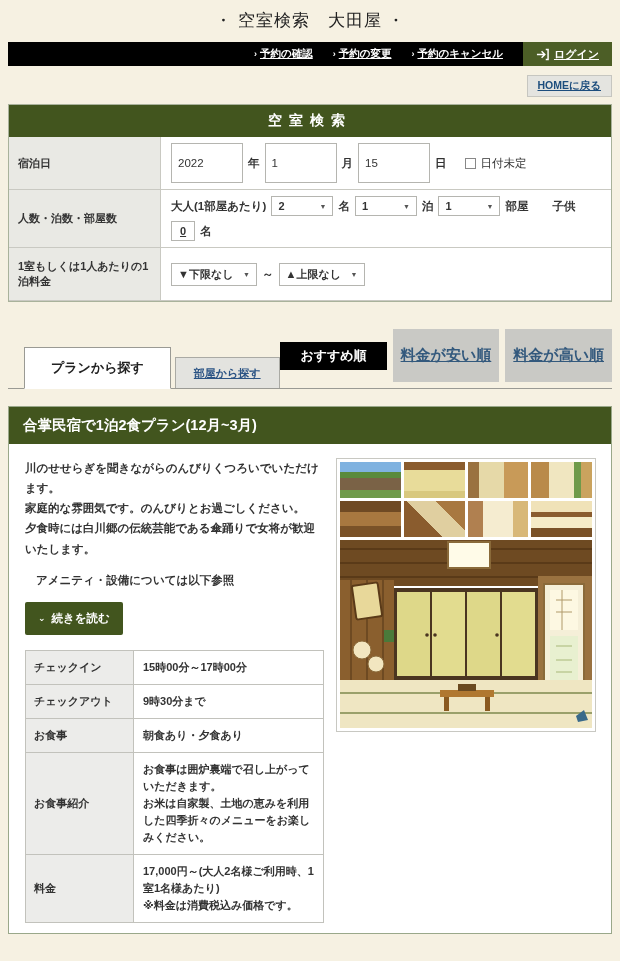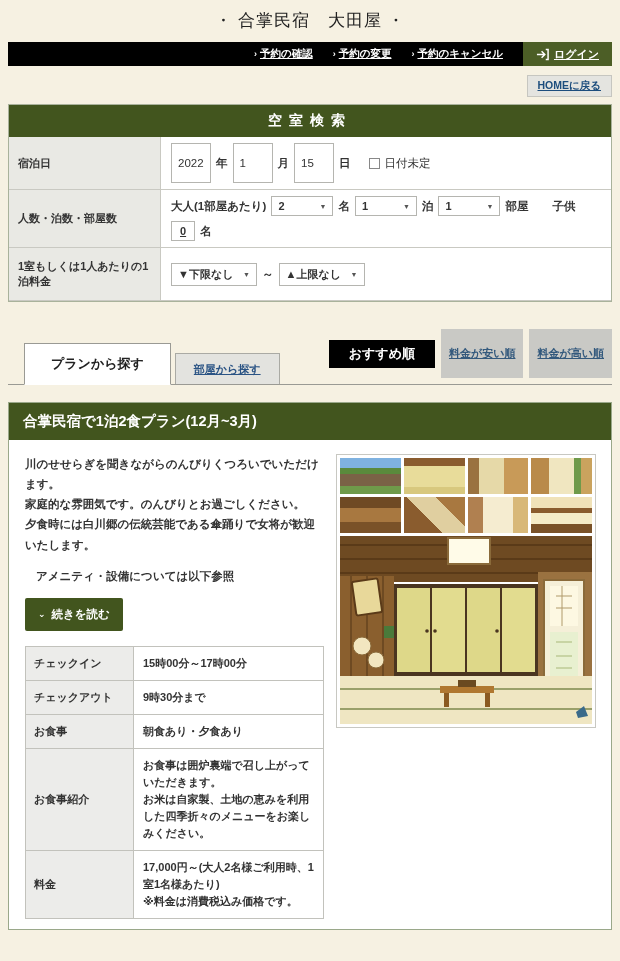--- a/index.html
+++ b/index.html
@@ -29,42 +29,42 @@
 
   
   .search-panel { border:1px solid #a9b29b; background:#fff; }
   .search-header { background:#42551e; color:#fff; font-size:14px; font-weight:bold;
     text-align:center; letter-spacing:7px; padding:7px 16px; }
   .form-row { display:flex; border-bottom:1px solid #c9c9c2; }
   .form-label { width:152px; min-width:152px; background:#e9e9e4; font-size:11px; font-weight:bold;
     padding:11px 9px; display:flex; align-items:center; border-right:1px solid #c9c9c2; color:#333; }
   .form-value { flex:1; display:flex; align-items:center; gap:5px; padding:6px 10px;
     font-size:11.5px; font-weight:bold; color:#333; flex-wrap:wrap; }
-  .txt-input { width:40px; border:1px solid #b5b5b0; padding:13px 6px; font-size:11.5px;
+  .txt-input { width:72px; border:1px solid #b5b5b0; padding:13px 6px; font-size:11.5px;
     font-family:inherit; color:#333; background:#fff; }
   .fake-select { display:inline-flex; align-items:center; justify-content:space-between;
     border:1px solid #b5b5b0; background:#fff; padding:3px 6px; min-width:62px; font-size:11px;
     color:#333; cursor:pointer; }
   .fake-select .arrow { font-size:7px; color:#555; margin-left:8px; }
   .checkbox { width:11px; height:11px; border:1px solid #888; background:#fff; display:inline-block; cursor:pointer; }
   .small-num { border:1px solid #b5b5b0; padding:3px 8px; font-size:11px; text-decoration:underline; cursor:pointer; }
   .submit-row { padding:11px 0 12px; text-align:center; }
   .submit-btn { background:linear-gradient(#fdfdfd,#ededed); border:1px solid #a5a5a0;
     padding:8px 20px; font-size:13px; color:#222; cursor:pointer; font-family:inherit; }
 
   
   .tabs-row { margin-top:27px; display:flex; align-items:flex-end; border-bottom:1px solid #9a9a94; padding:0 0 0 16px; }
   .tab-active { background:#fff; border:1px solid #9a9a94; border-bottom:1px solid #fff;
     margin-bottom:-1px; padding:11px 26px; font-size:13px; font-weight:bold; color:#222; cursor:pointer; }
   .tab-inactive { background:#e3e3df; border:1px solid #aaaaa4; border-bottom:none;
     padding:8px 18px 7px; font-size:11px; font-weight:bold; color:#2a5384; text-decoration:underline;
     margin-left:4px; cursor:pointer; }
   .sort-group { margin-left:auto; display:flex; align-items:center; gap:6px; padding-bottom:6px; }
   .sort-active { background:#000; color:#fff; font-size:13px; font-weight:bold; padding:5px 20px; cursor:pointer; }
-  .sort-btn { background:#c9c9c5; color:#33597d; font-size:11px; font-weight:bold;
+  .sort-btn { background:#c9c9c5; color:#33597d; font-size:15px; font-weight:bold;
     text-decoration:underline; padding:17px 8px; cursor:pointer; }
 
   
   .plan-box { margin-top:17px; border:1px solid #9aa88a; background:#fff; }
   .plan-header { background:#42551e; color:#fff; font-size:14.5px; font-weight:bold; padding:9px 14px; }
   .plan-body { display:flex; gap:12px; padding:14px 15px 10px 16px; }
   .plan-left { flex:1; min-width:0; }
   .desc-line { font-size:11.5px; font-weight:bold; color:#333; line-height:1.75; }
   .amenity-note { font-size:11.5px; font-weight:bold; color:#333; margin-top:14px; padding-left:11px; }
   .readmore-btn { margin-top:14px; display:inline-flex; align-items:center; gap:6px;
@@ -90,21 +90,21 @@
   .t7 { background:linear-gradient(90deg,#b08050 0 25%, #f5ecd0 25% 75%, #d8b878 75%); }
   .t8 { background:linear-gradient(#f0e2b8 0 30%, #8a5c2e 30% 45%, #f5ecc8 45% 75%, #7a5228 75%); }
   .main-photo { margin-top:3px; height:188px; }
   .main-photo svg { display:block; width:100%; height:100%; }
 </style>
 </head>
 <body>
 
 <div class="page">
 
-  <div class="site-title">・ 合掌民宿　大田屋 ・</div>
+  <div class="site-title">・ 空室検索　大田屋 ・</div>
 
   <div class="navbar">
     <div id="nav-links" style="display: flex;">
         <div class="nav-link">
           <span class="caret">›</span>
           <span class="lbl">予約の確認</span>
         </div>
         <div class="nav-link">
           <span class="caret">›</span>
           <span class="lbl">予約の変更</span>

